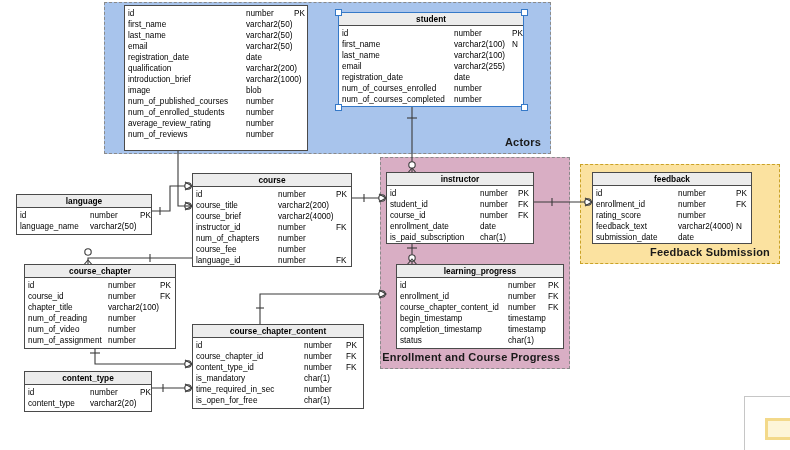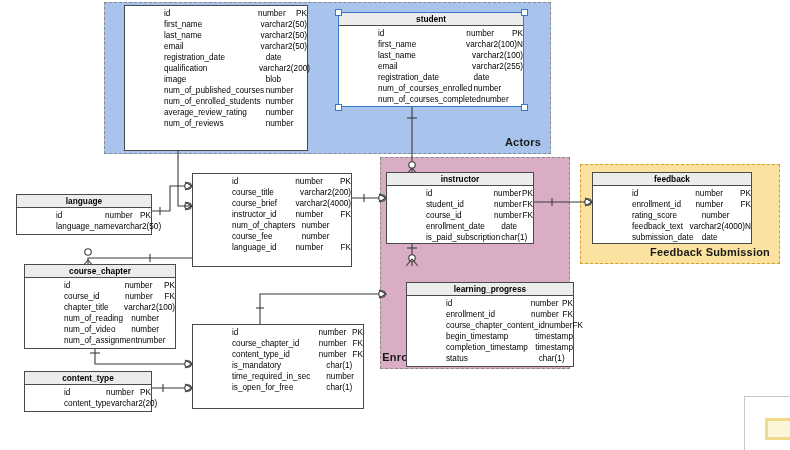--- a/index.html
+++ b/index.html
@@ -15,21 +15,21 @@
   .g-courses{background:#bcd9b0;}
   .g-enroll{background:#d9aec4;}
   .g-feedback{background:#fbe2a0;border-color:#c9a227;}
 
   
   .ent{position:absolute;box-sizing:border-box;background:#ffffff;border:1px solid #4a4a4a;
        font-size:8.2px;color:#000;z-index:5;}
   .ent-title{box-sizing:border-box;height:13px;line-height:13px;text-align:center;
              font-weight:bold;font-size:8.3px;background:#ececec;border-bottom:1px solid #4a4a4a;}
   .ent-body{padding:2px 0 2px 0;}
-  .row{display:flex;height:11px;line-height:11px;white-space:nowrap;padding-left:36px;}
+  .row{display:flex;height:11px;line-height:11px;white-space:nowrap;}
   .c-name{padding-left:3px;}
   .c-type{}
   .c-key{}
 
   
   .sel{position:absolute;width:5px;height:5px;background:#ffffff;border:1px solid #3579c8;z-index:9;}
 
   
   #wires{position:absolute;left:0;top:0;width:790px;height:450px;z-index:3;}
   #wires line,#wires path,#wires polyline{stroke:#3b3b3b;stroke-width:1.1;fill:none;}
@@ -140,20 +140,25 @@
         <span class="c-name" style="width:118px">registration_date</span>
         <span class="c-type" style="width:48px">date</span>
         <span class="c-key"></span>
       </div>
       <div class="row">
         <span class="c-name" style="width:118px">qualification</span>
         <span class="c-type" style="width:48px">varchar2(200)</span>
         <span class="c-key"></span>
       </div>
       <div class="row">
+        <span class="c-name" style="width:118px">introduction_brief</span>
+        <span class="c-type" style="width:48px">varchar2(1000)</span>
+        <span class="c-key"></span>
+      </div>
+      <div class="row">
         <span class="c-name" style="width:118px">image</span>
         <span class="c-type" style="width:48px">blob</span>
         <span class="c-key"></span>
       </div>
       <div class="row">
         <span class="c-name" style="width:118px">num_of_published_courses</span>
         <span class="c-type" style="width:48px">number</span>
         <span class="c-key"></span>
       </div>
       <div class="row">
@@ -230,20 +235,21 @@
       </div>
       <div class="row">
         <span class="c-name" style="width:70px">language_name</span>
         <span class="c-type" style="width:50px">varchar2(50)</span>
         <span class="c-key"></span>
       </div>
     </div>
   </div>
 
   <div class="ent" style="left:192px;top:173px;width:160px;height:94px;">
+    <div class="ent-title">course</div>
     <div class="ent-body">
       <div class="row">
         <span class="c-name" style="width:82px">id</span>
         <span class="c-type" style="width:58px">number</span>
         <span class="c-key">PK</span>
       </div>
       <div class="row">
         <span class="c-name" style="width:82px">course_title</span>
         <span class="c-type" style="width:58px">varchar2(200)</span>
         <span class="c-key"></span>
@@ -322,20 +328,21 @@
       </div>
       <div class="row">
         <span class="c-name" style="width:62px">content_type</span>
         <span class="c-type" style="width:50px">varchar2(20)</span>
         <span class="c-key"></span>
       </div>
     </div>
   </div>
 
   <div class="ent" style="left:192px;top:324px;width:172px;height:85px;">
+    <div class="ent-title">course_chapter_content</div>
     <div class="ent-body">
       <div class="row">
         <span class="c-name" style="width:108px">id</span>
         <span class="c-type" style="width:42px">number</span>
         <span class="c-key">PK</span>
       </div>
       <div class="row">
         <span class="c-name" style="width:108px">course_chapter_id</span>
         <span class="c-type" style="width:42px">number</span>
         <span class="c-key">FK</span>
@@ -387,21 +394,21 @@
         <span class="c-key"></span>
       </div>
       <div class="row">
         <span class="c-name" style="width:90px">is_paid_subscription</span>
         <span class="c-type" style="width:38px">char(1)</span>
         <span class="c-key"></span>
       </div>
     </div>
   </div>
 
-  <div class="ent" style="left:406px;top:264px;width:168px;height:85px;margin-top:18px;">
+  <div class="ent" style="left:396px;top:264px;width:168px;height:85px;">
     <div class="ent-title">learning_progress</div>
     <div class="ent-body">
       <div class="row">
         <span class="c-name" style="width:108px">id</span>
         <span class="c-type" style="width:40px">number</span>
         <span class="c-key">PK</span>
       </div>
       <div class="row">
         <span class="c-name" style="width:108px">enrollment_id</span>
         <span class="c-type" style="width:40px">number</span>

